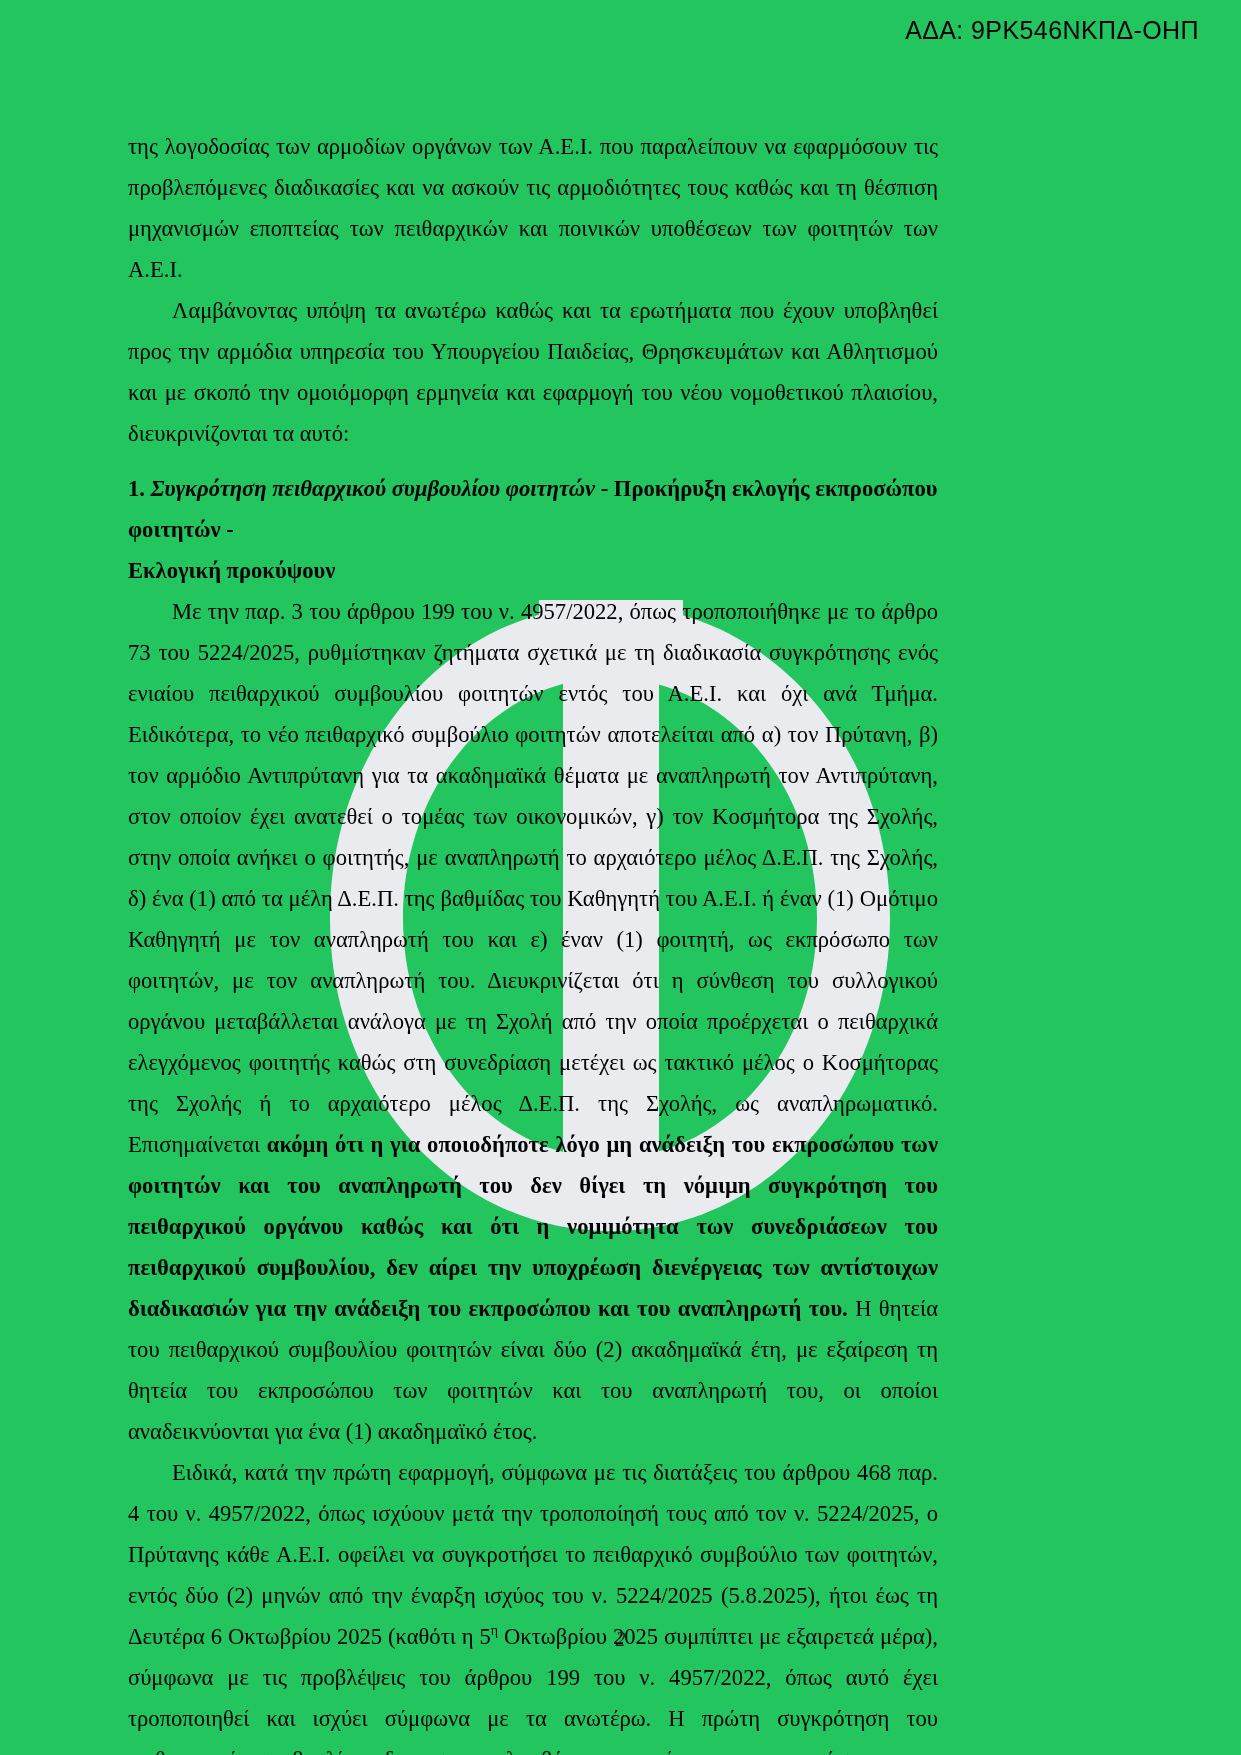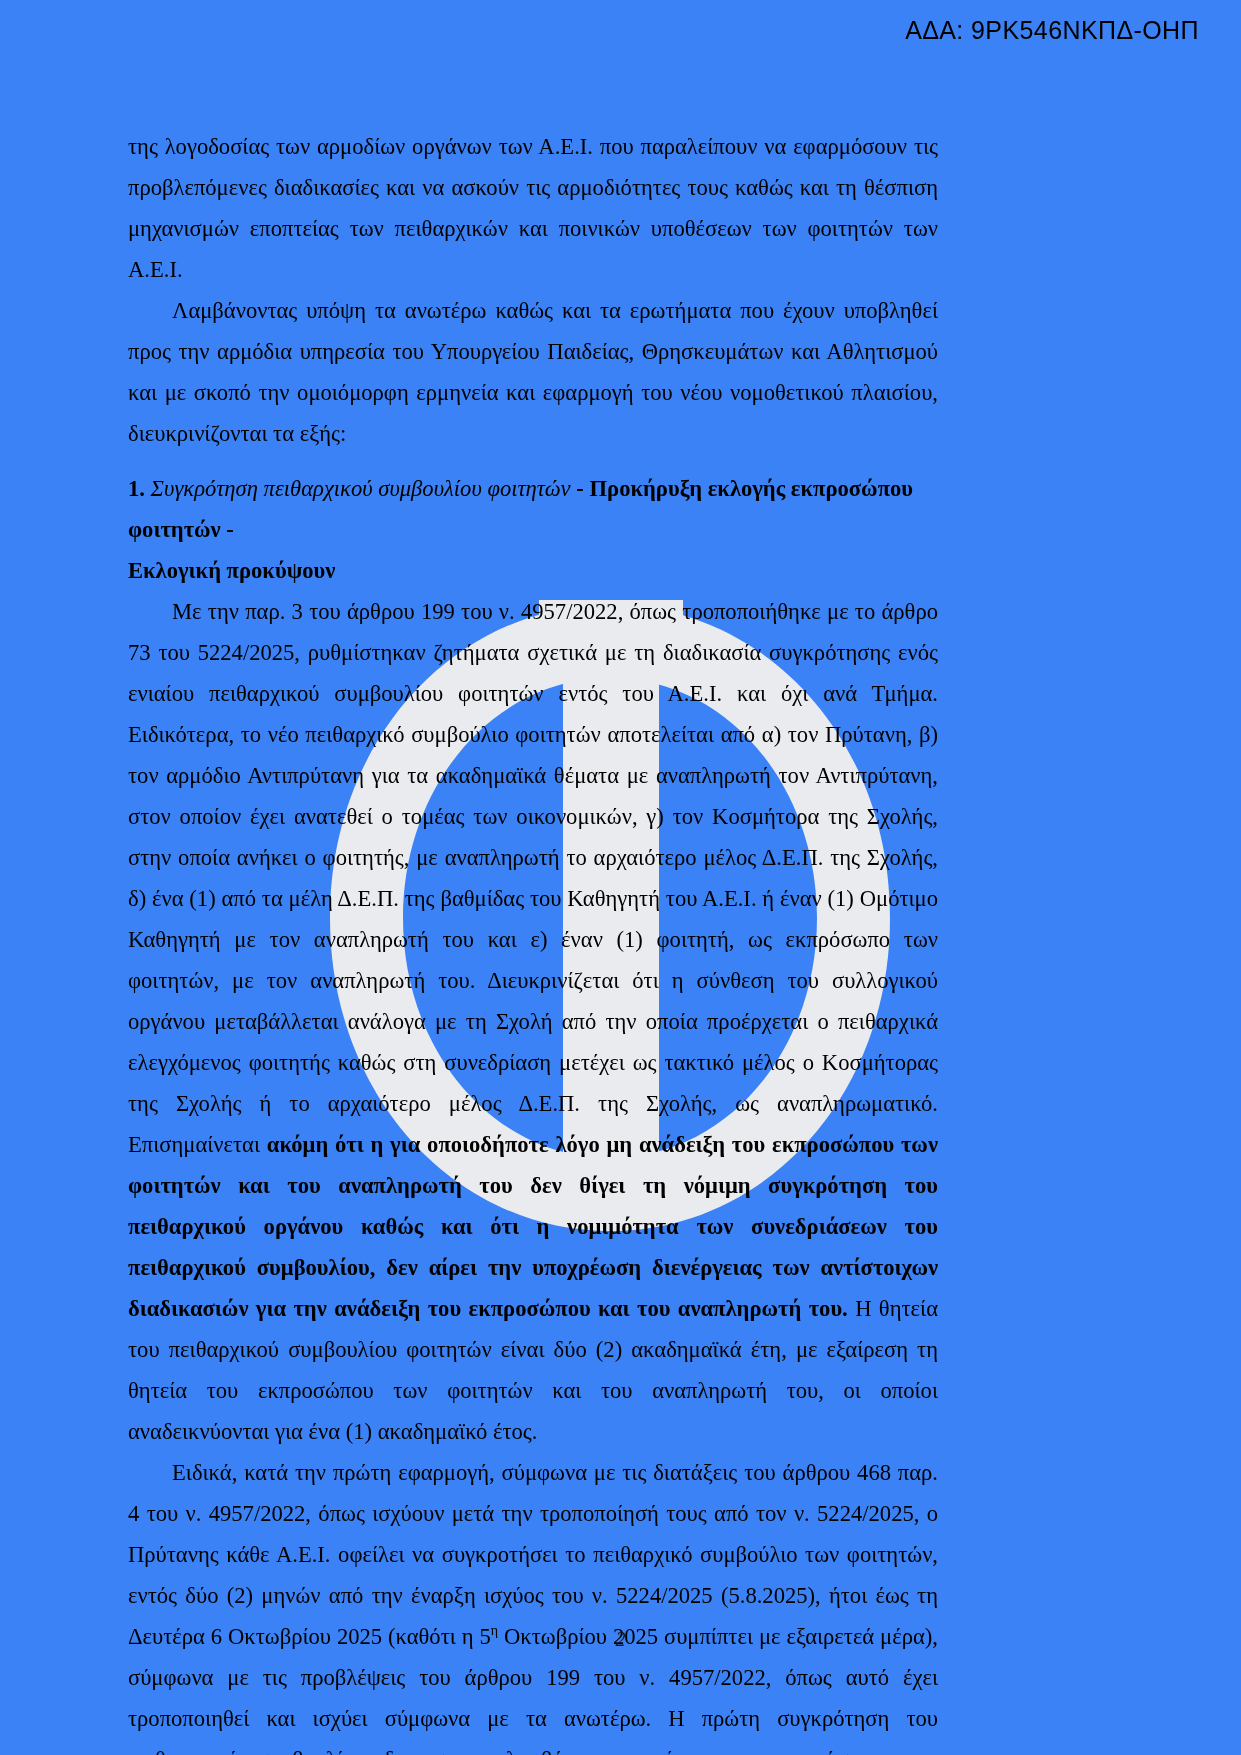--- a/index.html
+++ b/index.html
@@ -9,21 +9,21 @@
     background: #ffffff;
   }
   body {
     font-family: "Liberation Serif", "DejaVu Serif", serif;
     color: #000000;
   }
   .page {
     position: relative;
     width: 1241px;
     height: 1755px;
-    background: #3b82f6;
+    background: #22c55e;
     overflow: hidden;
     box-sizing: border-box;
   }
 
   
   .watermark {
     position: absolute;
     left: 325px;
     top: 600px;
     width: 570px;
@@ -65,21 +65,21 @@
   }
   p.para.indent { text-indent: 44px; }
 
   h2.heading {
     margin: 14px 0 0 0;
     font-size: 22.6px;
     line-height: 41px;
     font-weight: bold;
     text-align: left;
   }
-  h2.heading .bi { font-style: italic; font-weight: normal; }
+  h2.heading .bi { font-style: italic; font-weight: bold; }
   h3.subheading {
     margin: 14px 0 10px 0;
     font-size: 22.6px;
     line-height: 41px;
     font-weight: bold;
     text-align: left;
   }
 
   .b { font-weight: bold; }
   sup.ord { font-size: 0.62em; vertical-align: super; line-height: 0; }
@@ -127,21 +127,21 @@
       </g>
     </svg>
   </div>
 
   <div class="ada-header">ΑΔΑ: 9ΡΚ546ΝΚΠΔ-ΟΗΠ</div>
 
   <div class="content">
 
     <p class="para">της λογοδοσίας των αρμοδίων οργάνων των Α.Ε.Ι. που παραλείπουν να εφαρμόσουν τις προβλεπόμενες διαδικασίες και να ασκούν τις αρμοδιότητες τους καθώς και τη θέσπιση  μηχανισμών εποπτείας των πειθαρχικών και ποινικών υποθέσεων των φοιτητών των Α.Ε.Ι.</p>
 
-    <p class="para indent">Λαμβάνοντας υπόψη τα ανωτέρω καθώς και τα ερωτήματα που έχουν υποβληθεί προς την αρμόδια υπηρεσία του Υπουργείου Παιδείας, Θρησκευμάτων και Αθλητισμού και με σκοπό την ομοιόμορφη ερμηνεία και εφαρμογή του νέου νομοθετικού πλαισίου, διευκρινίζονται τα εξής:</p>
+    <p class="para indent">Λαμβάνοντας υπόψη τα ανωτέρω καθώς και τα ερωτήματα που έχουν υποβληθεί προς την αρμόδια υπηρεσία του Υπουργείου Παιδείας, Θρησκευμάτων και Αθλητισμού και με σκοπό την ομοιόμορφη ερμηνεία και εφαρμογή του νέου νομοθετικού πλαισίου, διευκρινίζονται τα αυτό:</p>
 
     <h2 class="heading">
       <span>1. </span><span class="bi">Συγκρότηση πειθαρχικού συμβουλίου φοιτητών</span><span> - </span><span>Προκήρυξη εκλογής εκπροσώπου φοιτητών</span><span> -</span>
       <br>
       <span>Εκλογική προκύψουν</span>
     </h2>
 
 
     <p class="para indent"><span>Με την παρ. 3 του άρθρου 199 του ν. 4957/2022, όπως τροποποιήθηκε με το άρθρο 73 του 5224/2025, ρυθμίστηκαν ζητήματα σχετικά με τη διαδικασία συγκρότησης ενός ενιαίου πειθαρχικού συμβουλίου φοιτητών εντός του Α.Ε.Ι. και όχι ανά Τμήμα. Ειδικότερα, το νέο πειθαρχικό συμβούλιο φοιτητών αποτελείται από α) τον Πρύτανη, β) τον αρμόδιο Αντιπρύτανη για τα ακαδημαϊκά θέματα με αναπληρωτή τον Αντιπρύτανη, στον οποίον έχει ανατεθεί ο τομέας των οικονομικών, γ) τον Κοσμήτορα της Σχολής, στην οποία ανήκει ο φοιτητής, με αναπληρωτή το αρχαιότερο μέλος Δ.Ε.Π. της Σχολής, δ) ένα (1) από τα μέλη Δ.Ε.Π. της βαθμίδας του Καθηγητή του Α.Ε.Ι. ή έναν (1) Ομότιμο Καθηγητή με τον αναπληρωτή του και ε) έναν (1) φοιτητή, ως εκπρόσωπο των φοιτητών, με τον αναπληρωτή του. Διευκρινίζεται ότι η σύνθεση του συλλογικού οργάνου μεταβάλλεται ανάλογα με τη Σχολή από την οποία προέρχεται ο πειθαρχικά ελεγχόμενος φοιτητής καθώς στη συνεδρίαση μετέχει ως τακτικό μέλος ο Κοσμήτορας της Σχολής ή   το αρχαιότερο μέλος Δ.Ε.Π. της Σχολής, ως αναπληρωματικό. Επισημαίνεται </span><span class="b">ακόμη ότι η για οποιοδήποτε λόγο μη ανάδειξη του εκπροσώπου των φοιτητών και του αναπληρωτή του δεν θίγει τη νόμιμη συγκρότηση του πειθαρχικού οργάνου καθώς και ότι η νομιμότητα των συνεδριάσεων του πειθαρχικού συμβουλίου, δεν αίρει την υποχρέωση διενέργειας των αντίστοιχων διαδικασιών για την ανάδειξη του εκπροσώπου και του αναπληρωτή του.</span><span> Η θητεία του πειθαρχικού συμβουλίου φοιτητών είναι  δύο (2) ακαδημαϊκά έτη, με εξαίρεση τη θητεία του εκπροσώπου των φοιτητών και του αναπληρωτή του, οι οποίοι αναδεικνύονται  για  ένα (1) ακαδημαϊκό έτος.</span></p>
 

